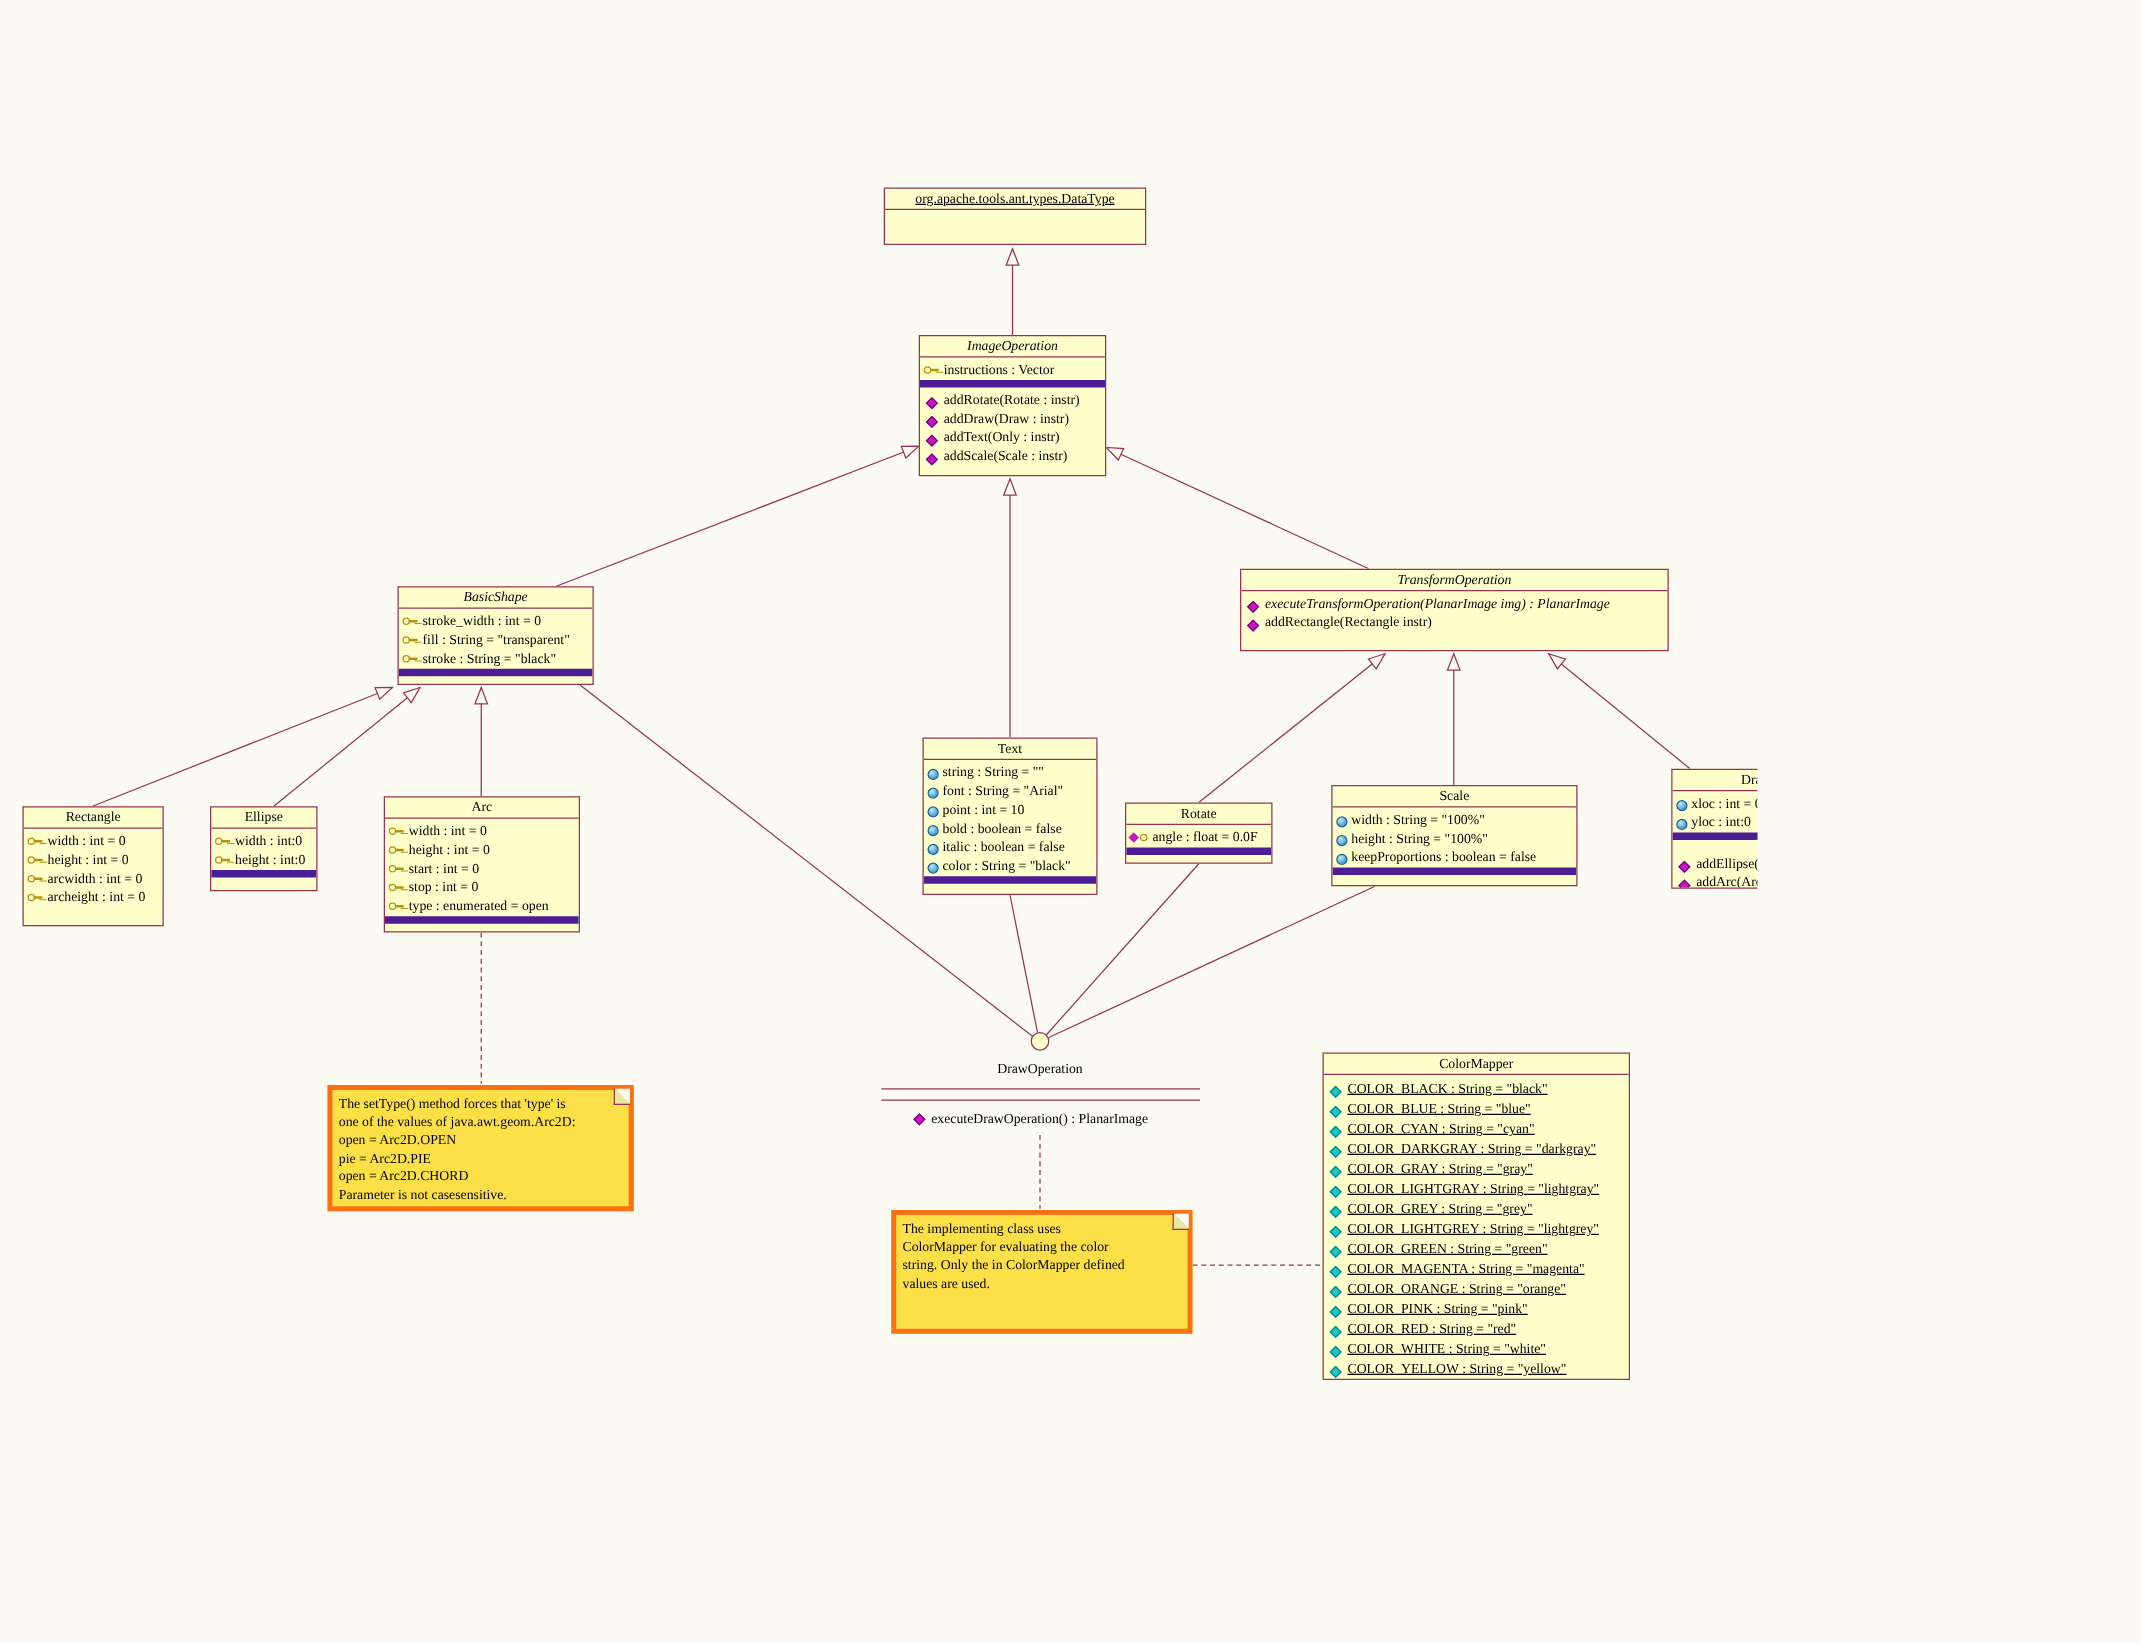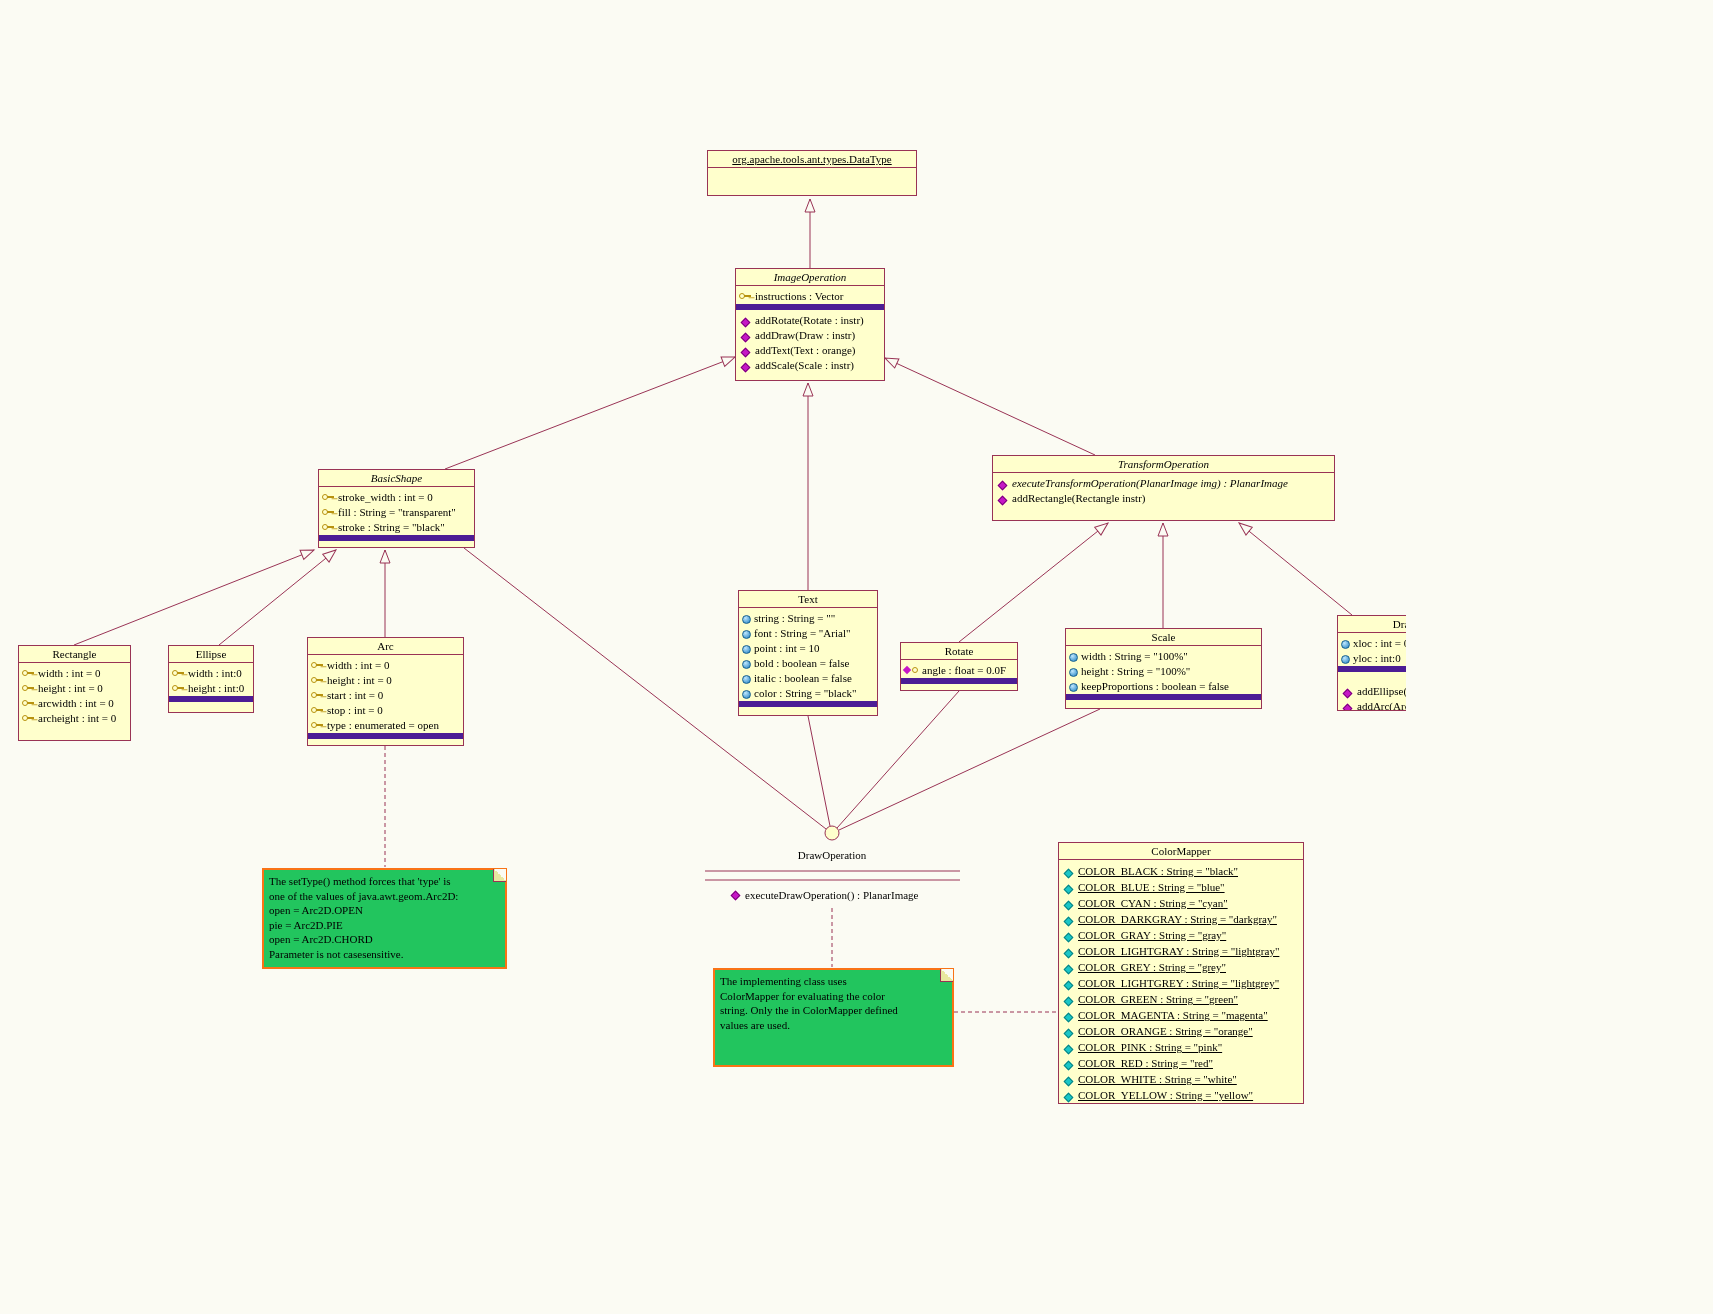--- a/index.html
+++ b/index.html
@@ -30,21 +30,21 @@
   .ic-ball{width:9px;height:9px;border-radius:50%;box-sizing:border-box;
       background:radial-gradient(circle at 35% 30%, #BFE8FF, #1E7FC0);border:1px solid #16608F;}
   .ic-static{width:7px;height:7px;background:#19C7C7;border:1px solid #0A8080;
       transform:rotate(45deg);box-sizing:border-box;margin:0 3px;}
   .ic-keydiamond{width:15px;height:11px;position:relative;}
   .ic-keydiamond::before{content:"";position:absolute;left:0;top:2px;width:6px;height:6px;
       background:#C617C6;transform:rotate(45deg);}
   .ic-keydiamond::after{content:"";position:absolute;left:8px;top:2px;width:6px;height:6px;
       border:1.6px solid #B8920E;border-radius:50%;box-sizing:border-box;}
 
-  .note{position:absolute;background:#22c55e;border:2px solid #f97316;box-sizing:border-box;
+  .note{position:absolute;background:#fde047;border:4px solid #f97316;box-sizing:border-box;
         padding:4px 5px;line-height:14.6px;}
   .note::before{content:"";position:absolute;top:-1px;right:-1px;width:13px;height:13px;
         background:linear-gradient(225deg,#FBFBF3 0 50%,#E8E8A0 50% 100%);
         border-left:1px solid #993355;border-bottom:1px solid #993355;box-sizing:border-box;}
 
   .iface-label{position:absolute;left:762px;top:849px;width:140px;text-align:center;}
   .iface-method{position:absolute;left:729px;top:889px;display:flex;align-items:center;gap:3px;white-space:nowrap;justify-content:flex-end;}
 </style>
 </head>
 <body>
@@ -104,21 +104,21 @@
       <div class="m">
           <span class="ic ic-diamond"></span>
           <span>addRotate(Rotate : instr)</span>
         </div>
       <div class="m">
           <span class="ic ic-diamond"></span>
           <span>addDraw(Draw : instr)</span>
         </div>
       <div class="m">
           <span class="ic ic-diamond"></span>
-          <span>addText(Text : orange)</span>
+          <span>addText(Only : instr)</span>
         </div>
       <div class="m">
           <span class="ic ic-diamond"></span>
           <span>addScale(Scale : instr)</span>
         </div>
     </div>
   </div>
 
   <div class="cls" style="left:318px;top:469px;width:157px;height:79px">
     <div class="title"><span class="i">BasicShape</span></div>

